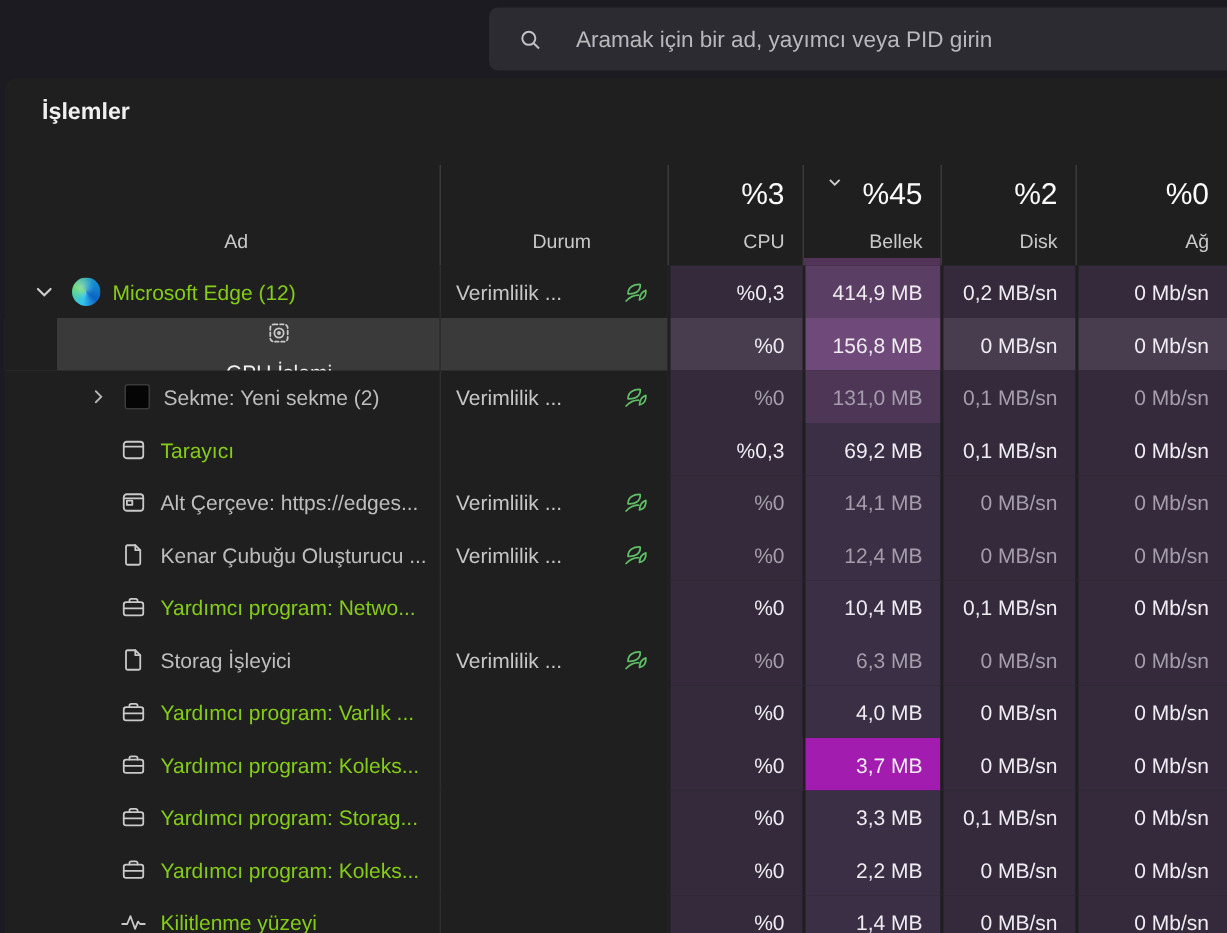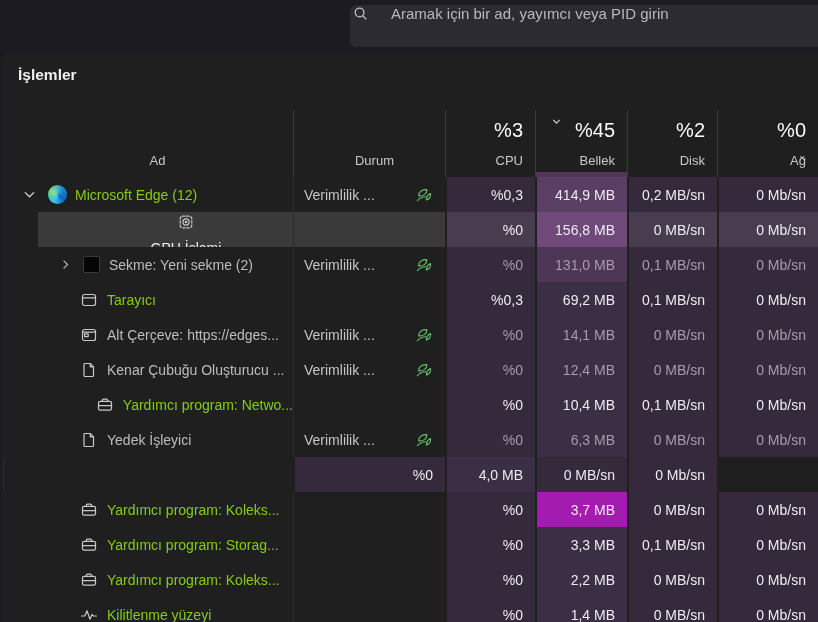--- a/index.html
+++ b/index.html
@@ -10,37 +10,37 @@
     color:#e4e4e4;
     position:relative;
   }
 
   
   .topbar { position:absolute; left:0; top:0; width:818px; height:52px; }
   .searchbox {
     position:absolute; left:326px; top:5px; right:0; height:42px;
     background: var(--search-bg, #2b2b31);
     border-radius:6px 0 0 6px;
-    display:flex; align-items:flex-start; gap:22px; padding-left:2px;margin-left:24px;
+    display:flex; align-items:center; gap:22px; padding-left:19px;
   }
   .searchbox svg { flex:0 0 auto; }
   .search-input {
     flex:1; background:transparent; border:none; outline:none;
     font: 15px "Liberation Sans","DejaVu Sans",sans-serif; color:#e8e8e8;
   }
   .search-input::placeholder { color:#b9b9bd; opacity:1; }
 
   
   .panel {
     position:absolute; left:3px; top:52px; right:0; bottom:0;
     background: var(--panel-bg, #1f1f1f);
     border-radius:8px 0 0 0;
   }
   .page-title {
-    position:absolute; left:15px; top:14px;
+    position:absolute; left:25px; top:14px;
     font-size:15.5px; font-weight:bold; color:#f0f0f0;
   }
 
   
   .table { position:absolute; left:0; top:58px; right:0; bottom:0; overflow:hidden; }
   .thead, .tr {
     display:grid;
     grid-template-columns:290px 152px 90px 92px 90px 1fr;
   }
   .thead { height:67px; }
@@ -271,21 +271,21 @@
                 <path d="M2.6 15.4 C5.4 12.2 8.6 11 12 11"></path>
               </svg>
             </span>
           </div>
           <div class="td td-num td-cpu">%0</div>
           <div class="td td-num td-mem" style="background: rgb(58, 47, 68);">12,4 MB</div>
           <div class="td td-num td-disk">0 MB/sn</div>
           <div class="td td-num td-net">0 Mb/sn</div>
         </div>
         <div class="tr">
-          <div class="td td-name" style="padding-left: 76px; justify-content: flex-end;">
+          <div class="td td-name" style="padding-left: 76px;">
             <span class="app-icon">
               <svg width="18" height="18" viewBox="0 0 18 18" fill="none" stroke="#c9c9c9" stroke-width="1.2" stroke-linejoin="round" stroke-linecap="round">
                 <path d="M6.3 5.4 v-1 a1.2 1.2 0 0 1 1.2 -1.2 h3 a1.2 1.2 0 0 1 1.2 1.2 v1"></path>
                 <rect x="2.5" y="5.4" width="13" height="8.8" rx="1.6"></rect>
                 <line x1="2.5" y1="9.6" x2="15.5" y2="9.6"></line>
               </svg>
             </span>
             <span>Yardımcı program: Netwo...</span>
           </div>
           <div class="td td-status"></div>
@@ -295,87 +295,97 @@
           <div class="td td-num td-net">0 Mb/sn</div>
         </div>
         <div class="tr dim">
           <div class="td td-name" style="padding-left: 76px;">
             <span class="app-icon">
               <svg width="18" height="18" viewBox="0 0 18 18" fill="none" stroke="#c9c9c9" stroke-width="1.2" stroke-linejoin="round" stroke-linecap="round">
                 <path d="M5 2.5 h5.2 l3.3 3.3 v8.7 a1 1 0 0 1 -1 1 h-7.5 a1 1 0 0 1 -1 -1 v-11 a1 1 0 0 1 1 -1 z"></path>
                 <path d="M10.2 2.5 v3.3 h3.3"></path>
               </svg>
             </span>
-            <span>Yedek İşleyici</span>
+            <span>Storag İşleyici</span>
           </div>
           <div class="td td-status">
             <span class="status-label">Verimlilik ...</span>
             <span class="leaf-icon">
               <svg width="18" height="16" viewBox="0 0 20 18" fill="none" stroke="currentColor" stroke-width="1.3" stroke-linejoin="round" stroke-linecap="round">
                 <path d="M4 10 C4 4.8 8.2 2.8 13.2 3 C13.4 8.2 9.2 10.4 4 10 Z"></path>
                 <path d="M12.6 14.6 C16.4 13.8 17.6 10.6 17.4 7.4 C14.4 8.4 12.8 10.6 12.6 14.6 Z"></path>
                 <path d="M2.6 15.4 C5.4 12.2 8.6 11 12 11"></path>
               </svg>
             </span>
           </div>
           <div class="td td-num td-cpu">%0</div>
           <div class="td td-num td-mem" style="background: rgb(58, 47, 68);">6,3 MB</div>
           <div class="td td-num td-disk">0 MB/sn</div>
           <div class="td td-num td-net">0 Mb/sn</div>
         </div>
         <div class="tr">
-          <div class="td td-status"></div>
-          <div class="td td-num td-cpu">%0</div>
-          <div class="td td-num td-mem" style="background: rgb(58, 47, 68);">4,0 MB</div>
-          <div class="td td-num td-disk">0 MB/sn</div>
-          <div class="td td-num td-net">0 Mb/sn</div>
-        </div>
-        <div class="tr">
           <div class="td td-name" style="padding-left: 76px;">
             <span class="app-icon">
               <svg width="18" height="18" viewBox="0 0 18 18" fill="none" stroke="#c9c9c9" stroke-width="1.2" stroke-linejoin="round" stroke-linecap="round">
                 <path d="M6.3 5.4 v-1 a1.2 1.2 0 0 1 1.2 -1.2 h3 a1.2 1.2 0 0 1 1.2 1.2 v1"></path>
                 <rect x="2.5" y="5.4" width="13" height="8.8" rx="1.6"></rect>
                 <line x1="2.5" y1="9.6" x2="15.5" y2="9.6"></line>
               </svg>
             </span>
-            <span>Yardımcı program: Koleks...</span>
-          </div>
-          <div class="td td-status"></div>
-          <div class="td td-num td-cpu">%0</div>
-          <div class="td td-num td-mem" style="background: #a21caf;">3,7 MB</div>
+            <span>Yardımcı program: Varlık ...</span>
+          </div>
+          <div class="td td-status"></div>
+          <div class="td td-num td-cpu">%0</div>
+          <div class="td td-num td-mem" style="background: rgb(58, 47, 68);">4,0 MB</div>
           <div class="td td-num td-disk">0 MB/sn</div>
           <div class="td td-num td-net">0 Mb/sn</div>
         </div>
         <div class="tr">
           <div class="td td-name" style="padding-left: 76px;">
             <span class="app-icon">
               <svg width="18" height="18" viewBox="0 0 18 18" fill="none" stroke="#c9c9c9" stroke-width="1.2" stroke-linejoin="round" stroke-linecap="round">
                 <path d="M6.3 5.4 v-1 a1.2 1.2 0 0 1 1.2 -1.2 h3 a1.2 1.2 0 0 1 1.2 1.2 v1"></path>
                 <rect x="2.5" y="5.4" width="13" height="8.8" rx="1.6"></rect>
                 <line x1="2.5" y1="9.6" x2="15.5" y2="9.6"></line>
               </svg>
             </span>
-            <span>Yardımcı program: Storag...</span>
-          </div>
-          <div class="td td-status"></div>
-          <div class="td td-num td-cpu">%0</div>
-          <div class="td td-num td-mem" style="background: rgb(58, 47, 68);">3,3 MB</div>
-          <div class="td td-num td-disk">0,1 MB/sn</div>
+            <span>Yardımcı program: Koleks...</span>
+          </div>
+          <div class="td td-status"></div>
+          <div class="td td-num td-cpu">%0</div>
+          <div class="td td-num td-mem" style="background: #a21caf;">3,7 MB</div>
+          <div class="td td-num td-disk">0 MB/sn</div>
           <div class="td td-num td-net">0 Mb/sn</div>
         </div>
         <div class="tr">
           <div class="td td-name" style="padding-left: 76px;">
             <span class="app-icon">
               <svg width="18" height="18" viewBox="0 0 18 18" fill="none" stroke="#c9c9c9" stroke-width="1.2" stroke-linejoin="round" stroke-linecap="round">
                 <path d="M6.3 5.4 v-1 a1.2 1.2 0 0 1 1.2 -1.2 h3 a1.2 1.2 0 0 1 1.2 1.2 v1"></path>
                 <rect x="2.5" y="5.4" width="13" height="8.8" rx="1.6"></rect>
                 <line x1="2.5" y1="9.6" x2="15.5" y2="9.6"></line>
               </svg>
             </span>
+            <span>Yardımcı program: Storag...</span>
+          </div>
+          <div class="td td-status"></div>
+          <div class="td td-num td-cpu">%0</div>
+          <div class="td td-num td-mem" style="background: rgb(58, 47, 68);">3,3 MB</div>
+          <div class="td td-num td-disk">0,1 MB/sn</div>
+          <div class="td td-num td-net">0 Mb/sn</div>
+        </div>
+        <div class="tr">
+          <div class="td td-name" style="padding-left: 76px;">
+            <span class="app-icon">
+              <svg width="18" height="18" viewBox="0 0 18 18" fill="none" stroke="#c9c9c9" stroke-width="1.2" stroke-linejoin="round" stroke-linecap="round">
+                <path d="M6.3 5.4 v-1 a1.2 1.2 0 0 1 1.2 -1.2 h3 a1.2 1.2 0 0 1 1.2 1.2 v1"></path>
+                <rect x="2.5" y="5.4" width="13" height="8.8" rx="1.6"></rect>
+                <line x1="2.5" y1="9.6" x2="15.5" y2="9.6"></line>
+              </svg>
+            </span>
             <span>Yardımcı program: Koleks...</span>
           </div>
           <div class="td td-status"></div>
           <div class="td td-num td-cpu">%0</div>
           <div class="td td-num td-mem" style="background: rgb(58, 47, 68);">2,2 MB</div>
           <div class="td td-num td-disk">0 MB/sn</div>
           <div class="td td-num td-net">0 Mb/sn</div>
         </div>
         <div class="tr">
           <div class="td td-name" style="padding-left: 76px;">

